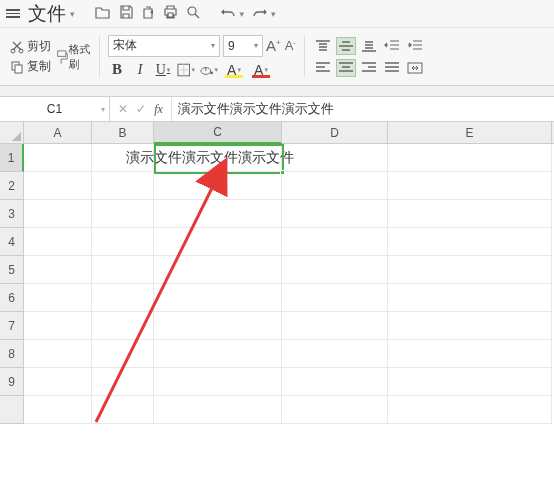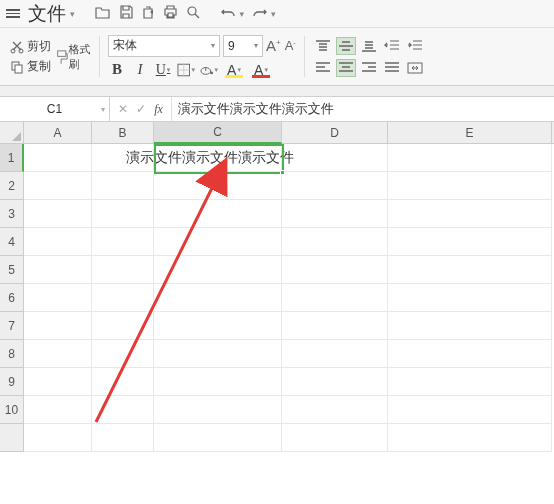--- a/index.html
+++ b/index.html
@@ -341,28 +341,20 @@
       </div>
     <div class="row">
         <div class="rh">9</div>
         <div class="cell A"></div>
         <div class="cell B"></div>
         <div class="cell C"></div>
         <div class="cell D"></div>
         <div class="cell E"></div>
       </div>
     <div class="row">
-        <div class="rh">10</div>
-        <div class="cell A"></div>
-        <div class="cell B"></div>
-        <div class="cell C"></div>
-        <div class="cell D"></div>
-        <div class="cell E"></div>
-      </div>
-    <div class="row">
         <div class="rh"></div>
         <div class="cell A"></div>
         <div class="cell B"></div>
         <div class="cell C"></div>
         <div class="cell D"></div>
         <div class="cell E"></div>
       </div>
   </div>
   <div class="sel-cell" style="left:154px;top:22px;width:130px;height:30px">
       <div class="handle"></div>

